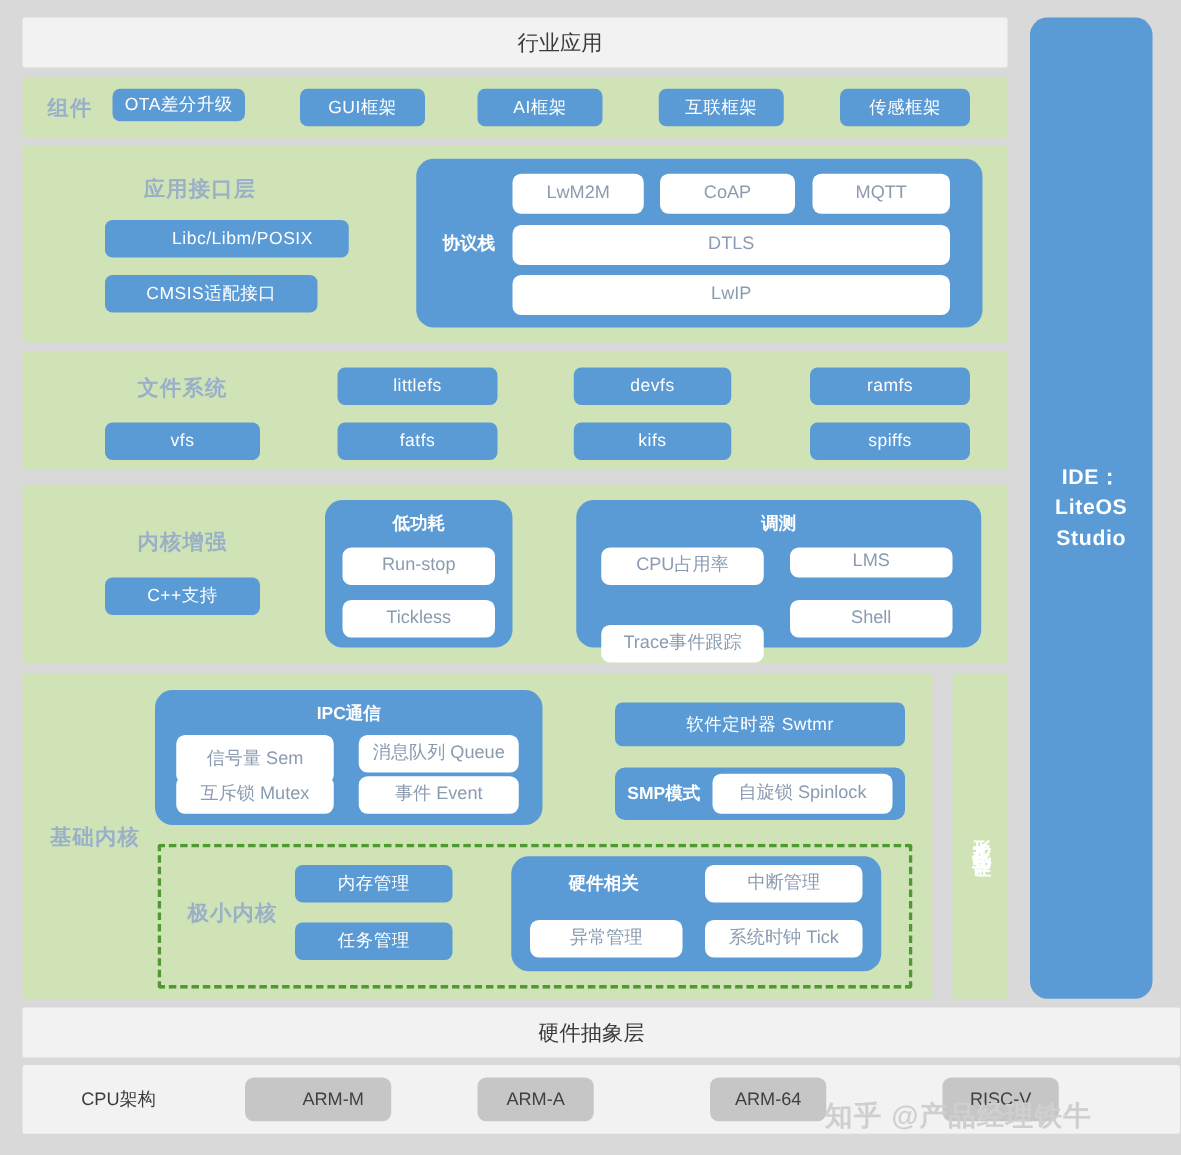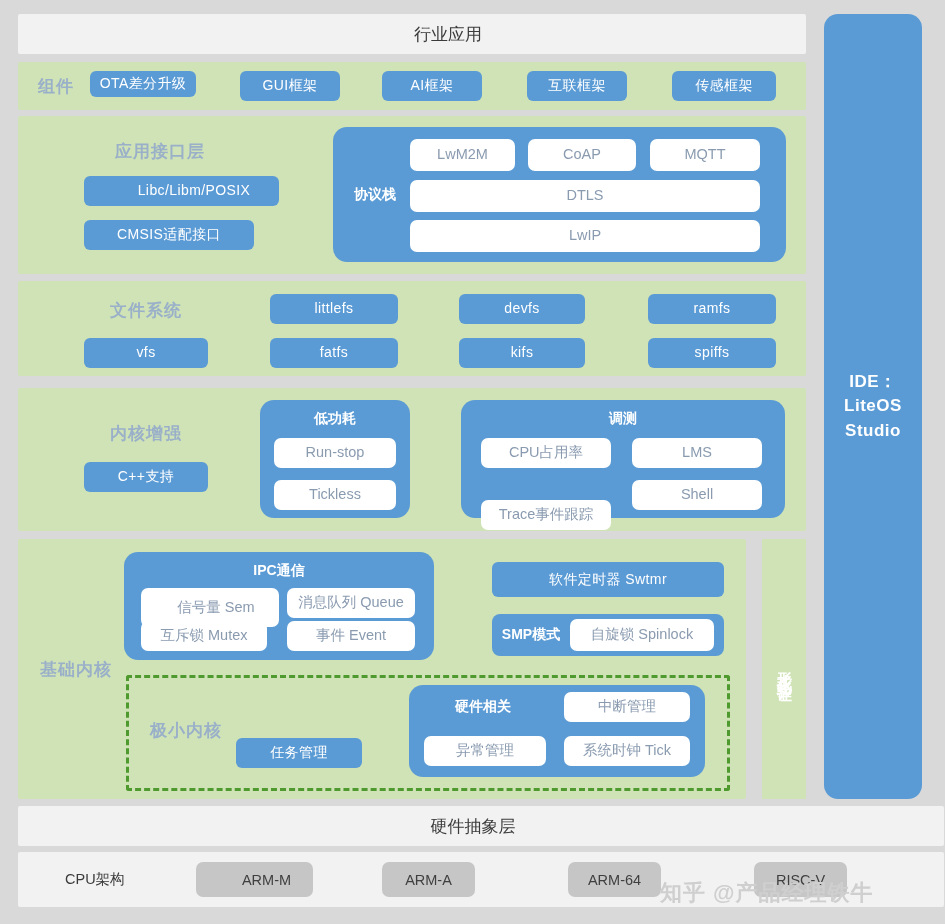--- a/index.html
+++ b/index.html
@@ -122,41 +122,42 @@
   <div class="blue-pill" style="left:84px;top:462px;width:124px;height:30px;">C++支持</div>
 
   <div class="blue-group" style="left:260px;top:400px;width:150px;height:118px;"></div>
   <div class="group-title" style="left:260px;top:408px;width:150px;height:22px;">低功耗</div>
   <div class="white-pill" style="left:274px;top:438px;width:122px;height:30px;">Run-stop</div>
   <div class="white-pill" style="left:274px;top:480px;width:122px;height:30px;">Tickless</div>
 
   <div class="blue-group" style="left:461px;top:400px;width:324px;height:118px;"></div>
   <div class="group-title" style="left:461px;top:408px;width:324px;height:22px;">调测</div>
   <div class="white-pill" style="left:481px;top:438px;width:130px;height:30px;">CPU占用率</div>
-  <div class="white-pill" style="left:632px;top:438px;width:130px;height:30px;">LMS</div>
+  <div class="white-pill" style="left:632px;top:438px;width:130px;height:24px;">LMS</div>
   <div class="white-pill" style="left:481px;top:480px;width:130px;height:30px;margin-top:20px;">Trace事件跟踪</div>
   <div class="white-pill" style="left:632px;top:480px;width:130px;height:30px;">Shell</div>
 
   <div class="green-panel" style="left:18px;top:539px;width:728px;height:260px;"></div>
   <div class="section-label" style="left:26px;top:656px;width:100px;height:26px;">基础内核</div>
 
   <div class="blue-group" style="left:124px;top:552px;width:310px;height:108px;"></div>
   <div class="group-title" style="left:124px;top:560px;width:310px;height:22px;">IPC通信</div>
-  <div class="white-pill" style="left:141px;top:588px;width:126px;height:39px;padding-left:12px;">信号量 Sem</div>
+  <div class="white-pill" style="left:141px;top:588px;width:126px;height:39px;">信号量 Sem</div>
   <div class="white-pill" style="left:287px;top:588px;width:128px;height:30px;">消息队列 Queue</div>
   <div class="white-pill" style="left:141px;top:621px;width:126px;height:30px;">互斥锁 Mutex</div>
   <div class="white-pill" style="left:287px;top:621px;width:128px;height:30px;">事件 Event</div>
 
   <div class="blue-pill" style="left:492px;top:562px;width:232px;height:35px;">软件定时器 Swtmr</div>
   <div class="blue-group" style="left:492px;top:614px;width:232px;height:42px;border-radius:8px;"></div>
   <div class="group-title" style="left:496px;top:620px;width:70px;height:30px;">SMP模式</div>
   <div class="white-pill" style="left:570px;top:619px;width:144px;height:32px;">自旋锁 Spinlock</div>
 
   <div class="dashed-box" style="left:126px;top:675px;width:598px;height:110px;"></div>
   <div class="section-label" style="left:136px;top:717px;width:100px;height:26px;">极小内核</div>
+  <div class="blue-pill" style="left:236px;top:692px;width:126px;height:30px;">内存管理</div>
   <div class="blue-pill" style="left:236px;top:738px;width:126px;height:30px;">任务管理</div>
 
   <div class="blue-group" style="left:409px;top:685px;width:296px;height:92px;"></div>
   <div class="group-title" style="left:428px;top:692px;width:110px;height:30px;">硬件相关</div>
   <div class="white-pill" style="left:564px;top:692px;width:126px;height:30px;">中断管理</div>
   <div class="white-pill" style="left:424px;top:736px;width:122px;height:30px;">异常管理</div>
   <div class="white-pill" style="left:564px;top:736px;width:126px;height:30px;">系统时钟 Tick</div>
 
   <div class="vstrip" style="left:762px;top:539px;width:44px;height:260px;">
     <span>形式化验证</span>

